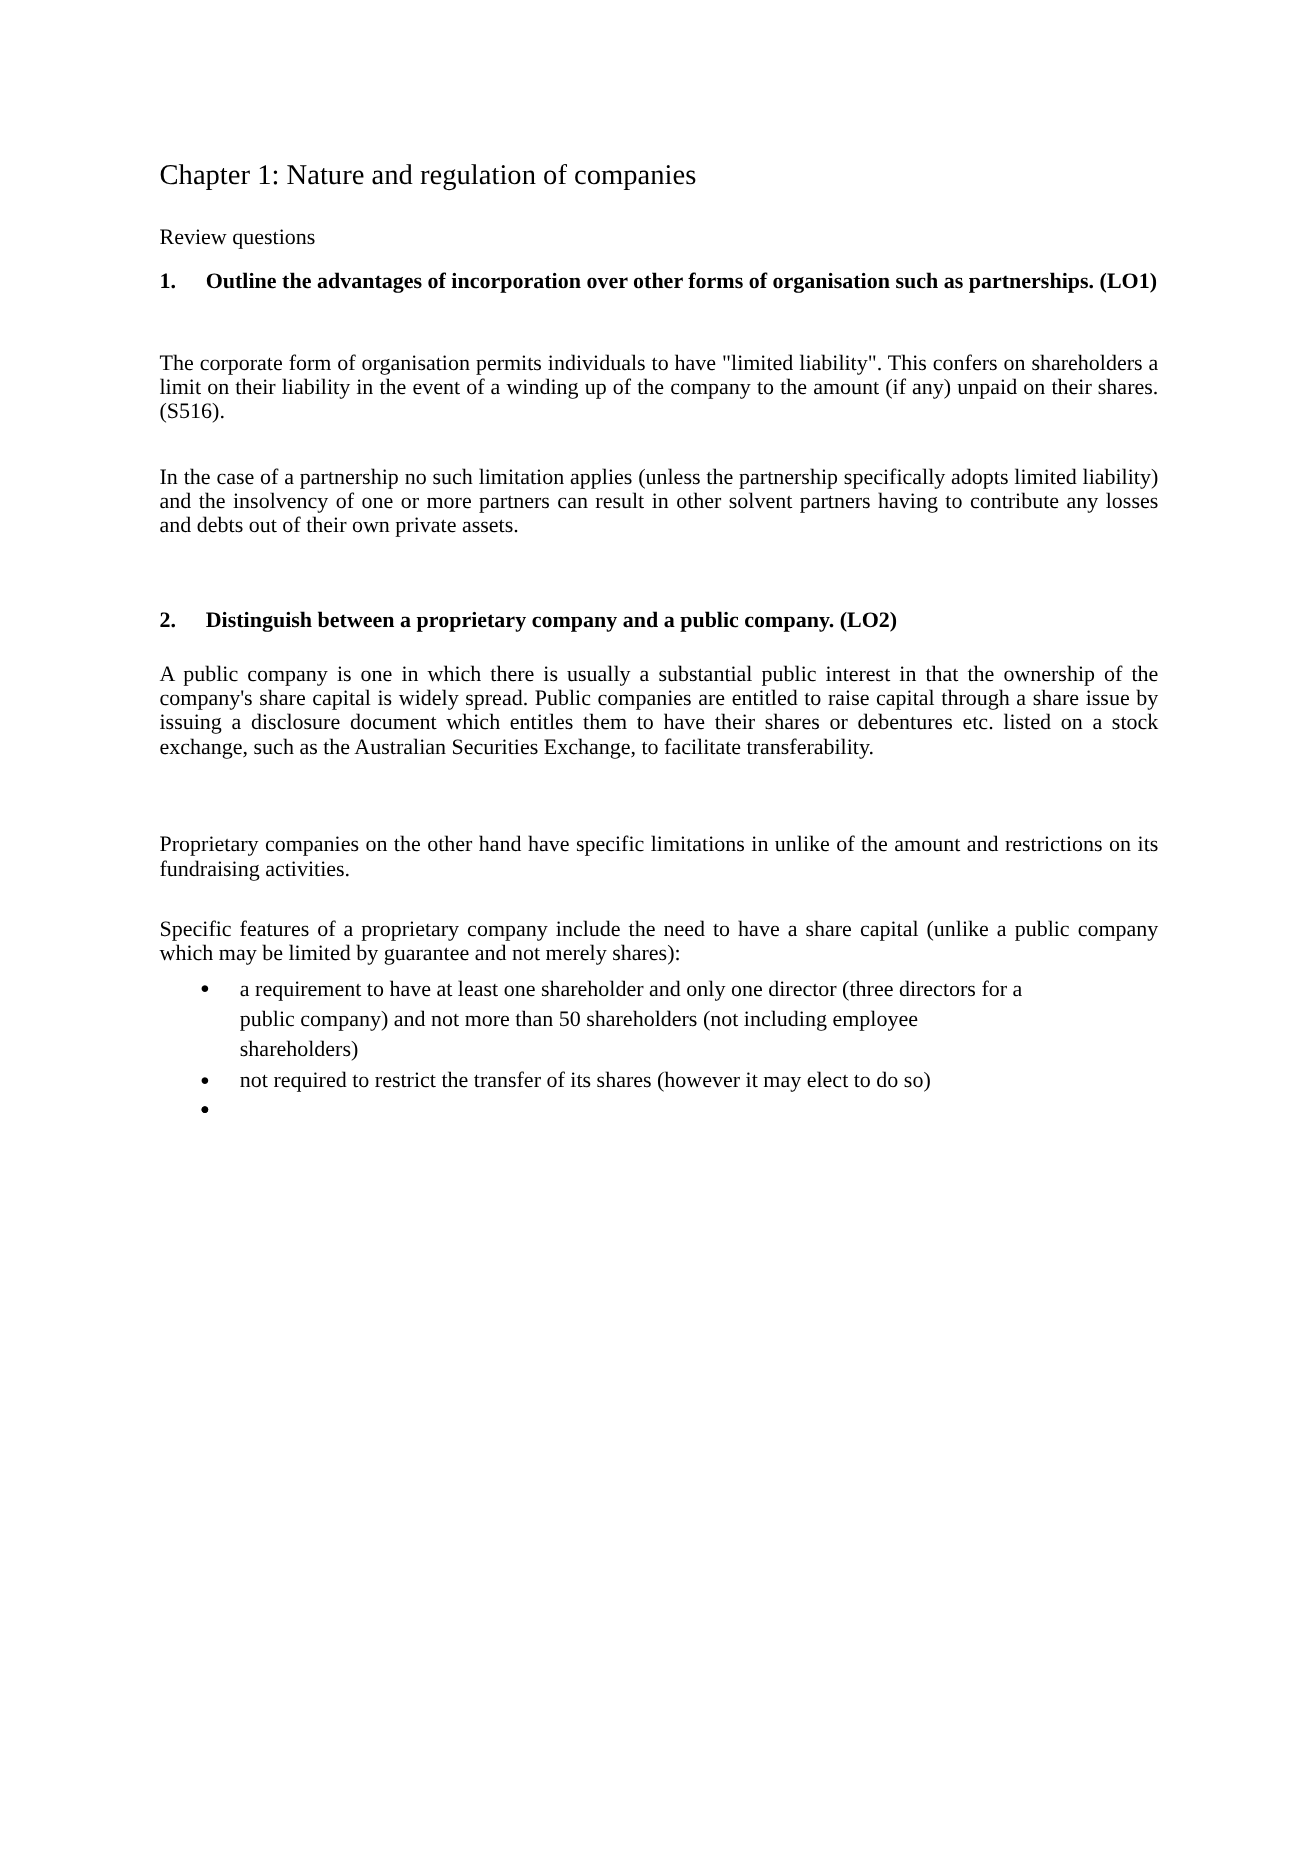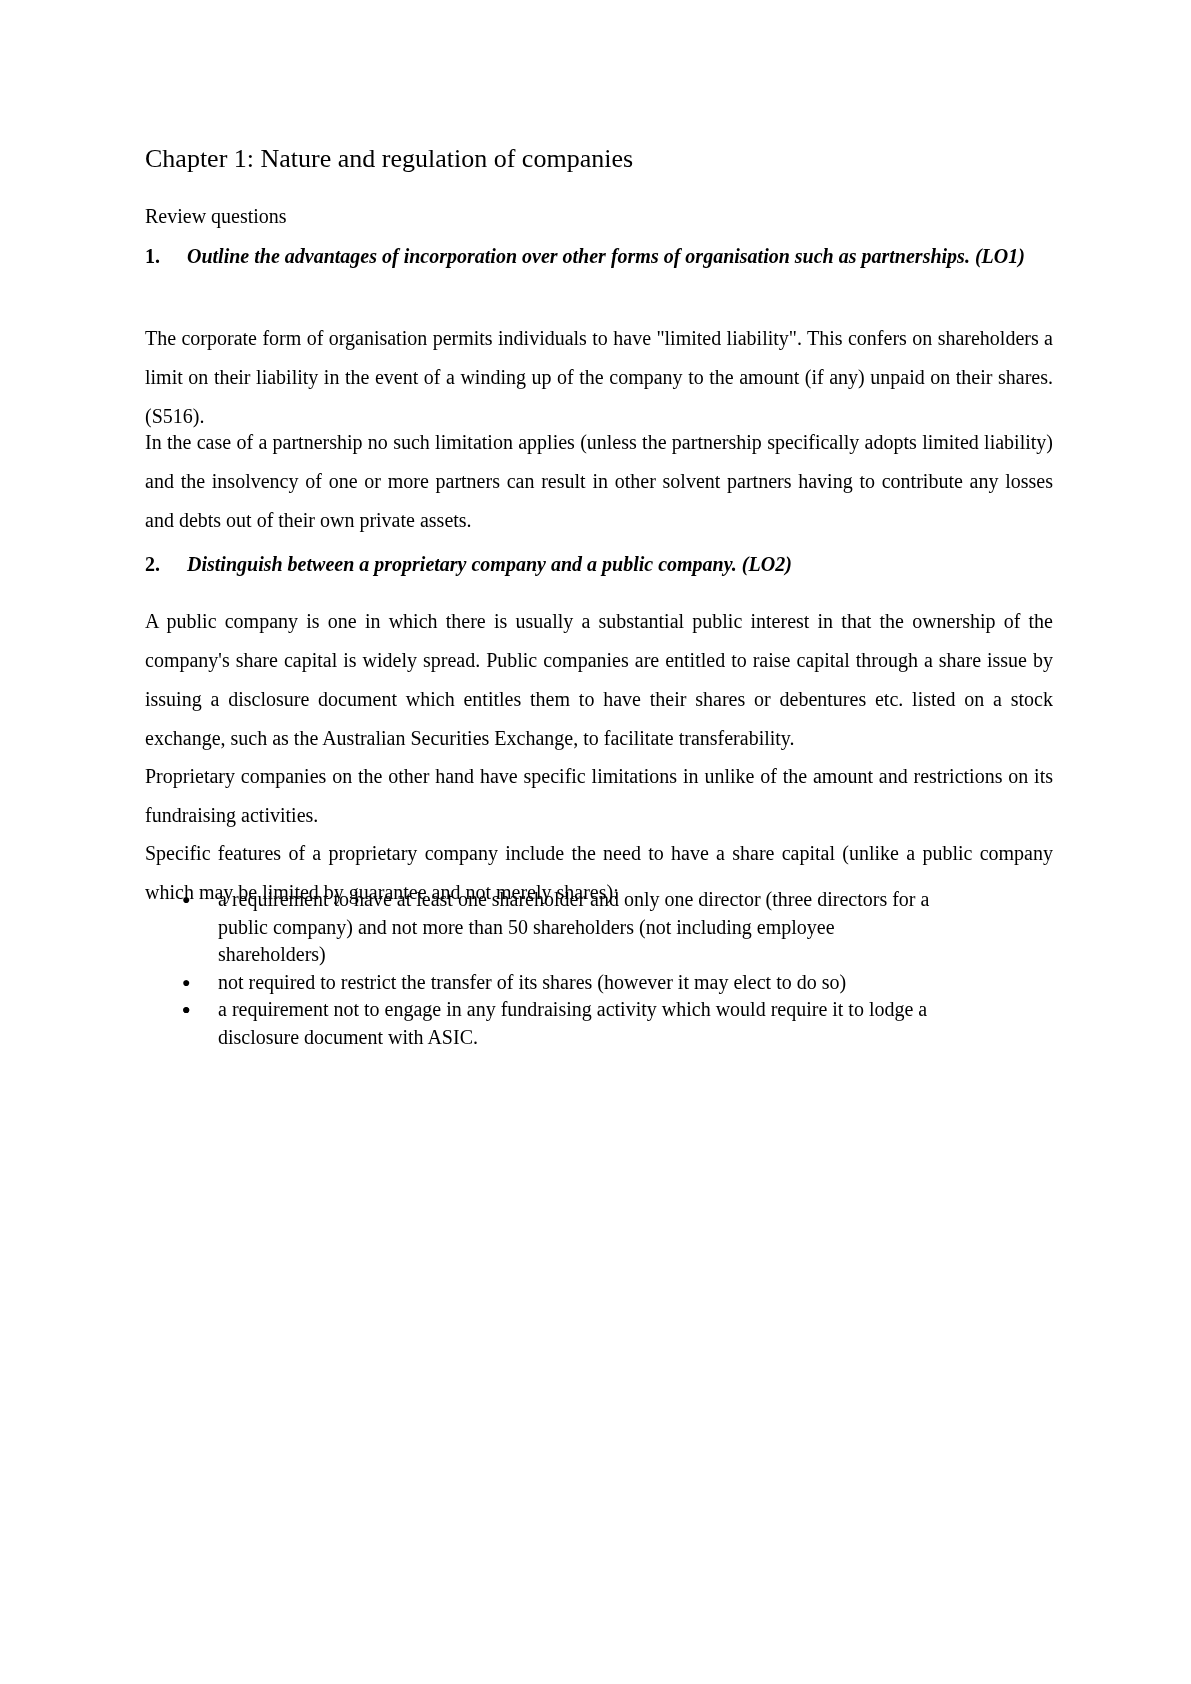--- a/index.html
+++ b/index.html
@@ -3,22 +3,22 @@
   <meta charset="utf-8">
   <style>
     html, body { margin: 0; padding: 0; background: #ffffff; }
     body { width: 1191px; height: 1684px; position: relative; overflow: hidden;
       font-family: "Liberation Serif", "DejaVu Serif", serif; color: #000; }
     .page { position: absolute; left: 145px; top: 0; width: 908px; }
     .chapter-title { position: absolute; top: 144px; left: 0; font-size: 26px; font-weight: normal; margin: 0; white-space: nowrap; }
     .section-title { position: absolute; top: 205px; left: 0; font-size: 20px; font-weight: normal; margin: 0; }
     .question { position: absolute; left: 0; width: 908px; font-size: 20px; font-weight: bold; line-height: 27px; }
     .question .num { position: absolute; left: 0; top: 0; }
-    .question .qtext { display: block; margin-left: 42px; font-style: italic; }
-    .para { position: absolute; left: 0; width: 908px; font-size: 20px; line-height: 39px; text-align: justify; margin: 0; }
+    .question .qtext { display: block; margin-left: 42px; }
+    .para { position: absolute; left: 0; width: 908px; font-size: 20px; line-height: 22px; text-align: justify; margin: 0; }
     .bullets { position: absolute; left: 0; width: 908px; font-size: 20px; line-height: 27.5px; margin: 0; padding: 0; list-style: none; }
     .bullets li { position: relative; padding-left: 73px; width: 720px; }
     .bullets li .dot { position: absolute; left: 37px; top: 0; font-size: 14px; }
   </style>
 </head>
 <body>
 
 <div class="page">
   <h1 class="chapter-title">Chapter 1: Nature and regulation of companies</h1>
   <h2 class="section-title">Review questions</h2>
@@ -47,16 +47,15 @@
     </li>
     <li>
       <span class="dot">●</span>
       <span>not required to restrict the transfer of its shares (however it may elect to do so)</span>
     </li>
     <li>
       <span class="dot">●</span>
     </li>
     <li>
       <span class="dot">●</span>
-      <span>a requirement not to engage in any fundraising activity which would require it to lodge a disclosure document with ASIC.</span>
     </li>
   </ul>
 </div>
 
 </body></html>

